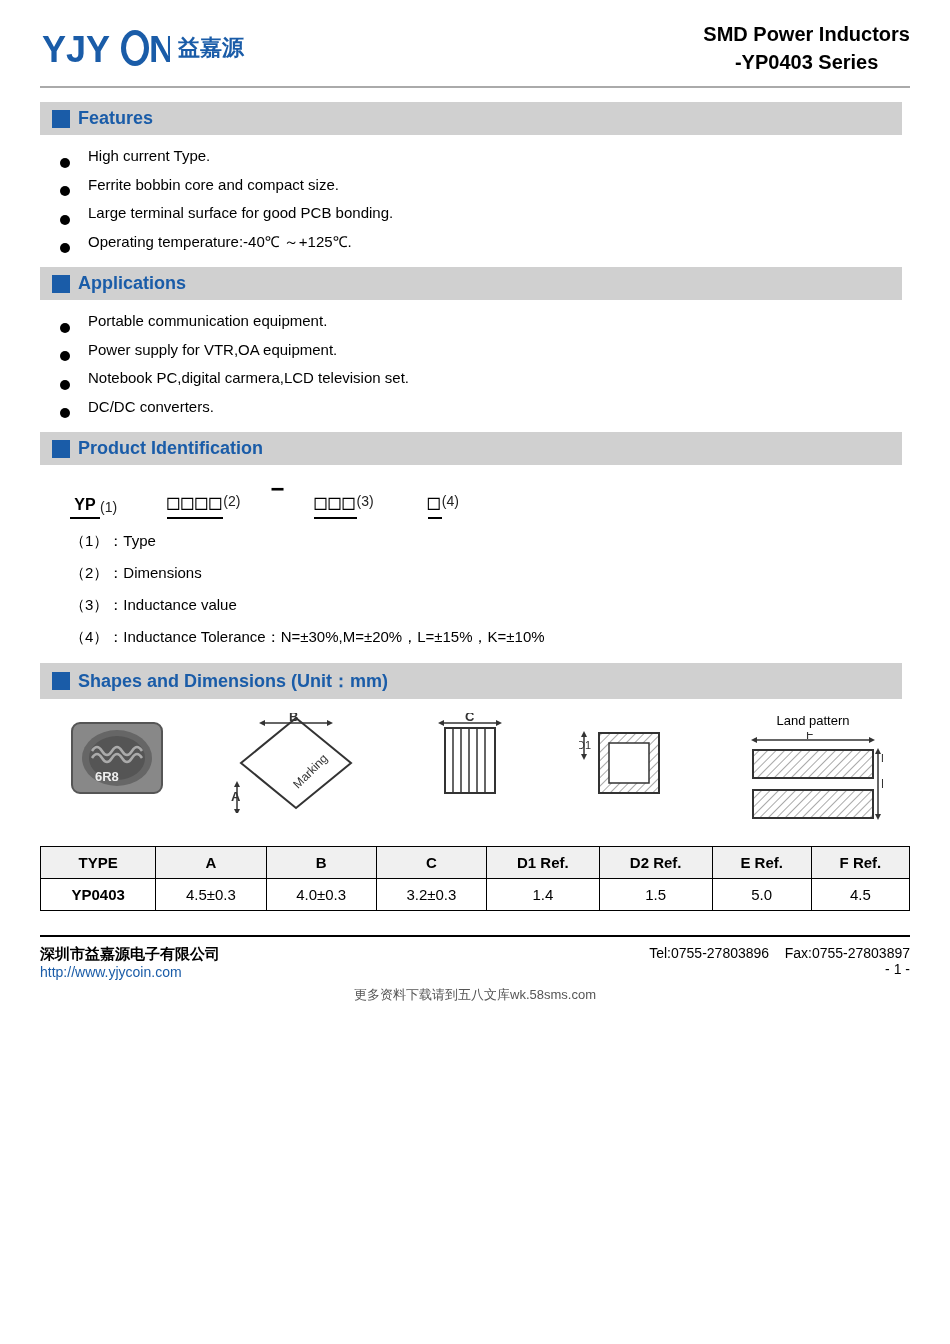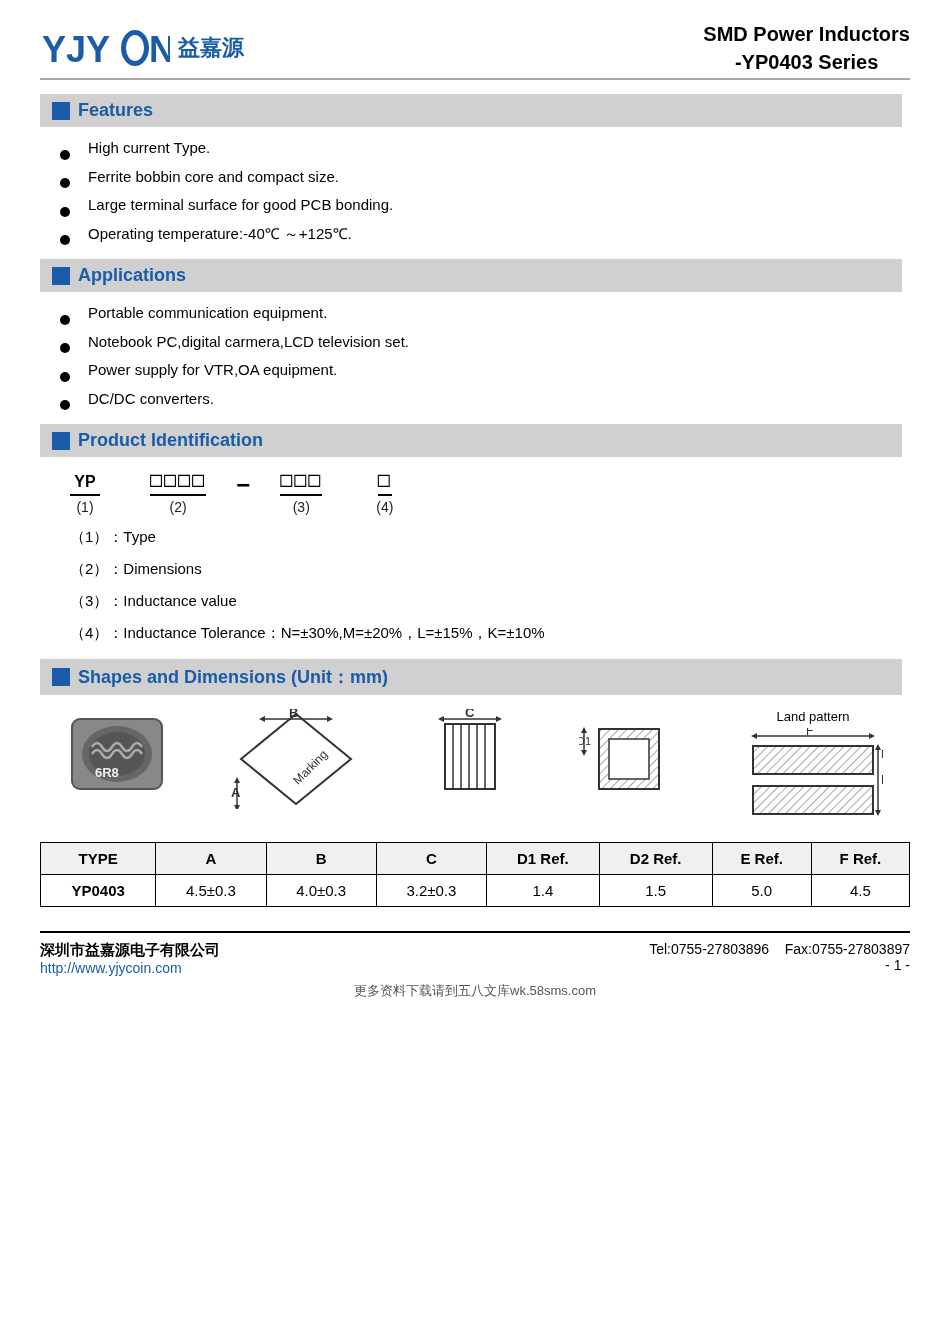--- a/index.html
+++ b/index.html
@@ -11,21 +11,21 @@
       width: 950px;
       min-height: 1344px;
       padding: 20px 40px;
     }
 
     
     .header {
       display: flex;
       justify-content: space-between;
       align-items: center;
-      padding-bottom: 2px;
+      padding-bottom: 10px;
       border-bottom: 2px solid #aaa;
       margin-bottom: 8px;
     }
     .logo-area {
       display: flex;
       align-items: center;
       gap: 8px;
     }
     .logo-chinese {
       font-size: 22px;
@@ -162,22 +162,22 @@
 
     
     .pid-row {
       display: flex;
       align-items: flex-end;
       gap: 30px;
       margin: 10px 30px 0 30px;
     }
     .pid-col {
       display: flex;
-      flex-direction: column;
-      align-items: center;
+      flex-direction: row;
+      align-items: flex-start;
     }
     .pid-label {
       font-size: 16px;
       font-weight: bold;
       padding-bottom: 3px;
       border-bottom: 2px solid #000;
       min-width: 30px;
       text-align: center;
     }
     .pid-boxes-row {
@@ -241,25 +241,25 @@
   <span class="blue-square"></span>
   <span>Applications</span>
 </div>
 <ul class="bullet-list">
   <li>
       <span class="dot"></span>
       <span>Portable communication equipment.</span>
     </li>
   <li>
       <span class="dot"></span>
+      <span>Power supply for VTR,OA equipment.</span>
+    </li>
+  <li>
+      <span class="dot"></span>
       <span>Notebook PC,digital carmera,LCD television set.</span>
-    </li>
-  <li>
-      <span class="dot"></span>
-      <span>Power supply for VTR,OA equipment.</span>
     </li>
   <li>
       <span class="dot"></span>
       <span>DC/DC converters.</span>
     </li>
 </ul>
 
 <div class="section-header">
   <span class="blue-square"></span>
   <span>Product Identification</span>

